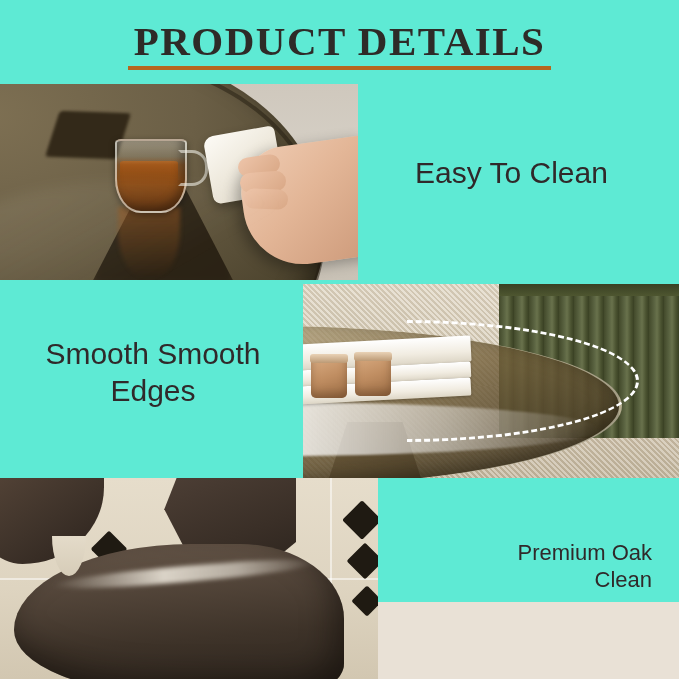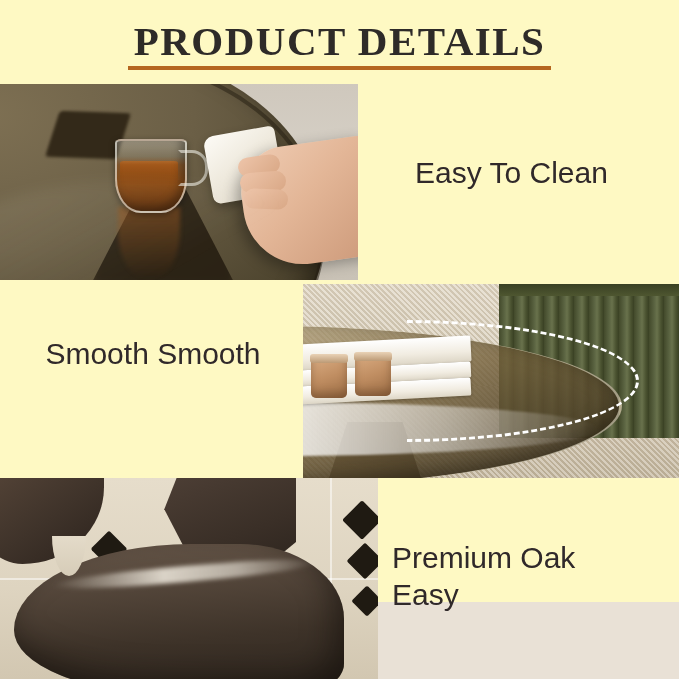--- a/index.html
+++ b/index.html
@@ -10,21 +10,21 @@
     width: 679px;
     height: 679px;
     background: #e9e1d6;
     font-family: "Liberation Sans", sans-serif;
     overflow: hidden;
   }
   .page {
     position: relative;
     width: 679px;
     height: 602px;
-    background: #fef9c3;
+    background: #5eead4;
   }
 
   
   .title-wrap {
     position: absolute;
     left: 0;
     top: 20px;
     width: 679px;
     text-align: center;
   }
@@ -383,22 +383,22 @@
     left: 10px;
     top: 336px;
     width: 286px;
     font-size: 30px;
     text-align: center;
   }
   #caption-wood {
     left: 392px;
     top: 540px;
     width: 260px;
-    font-size: 30px;
-    text-align: left;
+    font-size: 22px;
+    text-align: right;
   }
   .caption-line { display: block; white-space: nowrap; }
 </style>
 </head>
 <body>
 
 <div class="page">
 
   <div class="title-wrap">
     <span class="title-text">PRODUCT DETAILS</span>
@@ -439,20 +439,21 @@
       <div class="p2-book p2-b2"></div>
       <div class="p2-book p2-b3"></div>
       <div class="p2-candle p2-c1"></div>
       <div class="p2-candle p2-c2"></div>
     </div>
     <div class="p2-dash"></div>
   </div>
 
   <div class="caption" id="caption-edges">
     <span class="caption-line">Smooth Smooth</span>
+    <span class="caption-line">Edges</span>
   </div>
 
   <div class="panel" id="panel-wood">
     <div class="p3-floor"></div>
     <div class="p3-grout p3-g1"></div>
     <div class="p3-grout p3-g2"></div>
     <div class="p3-grout p3-g3"></div>
     <div class="p3-diamond p3-d1"></div>
     <div class="p3-diamond p3-d2"></div>
     <div class="p3-diamond p3-d3"></div>
@@ -462,16 +463,16 @@
     <div class="p3-diamond p3-d7"></div>
     <div class="p3-leg-arc"></div>
     <div class="p3-leg-upper"></div>
     <div class="p3-leg-foot"></div>
     <div class="p3-notch"></div>
     <div class="p3-leg-hilite"></div>
   </div>
 
   <div class="caption" id="caption-wood">
     <span class="caption-line">Premium Oak</span>
-    <span class="caption-line">Easy</span>
+    <span class="caption-line">Clean</span>
   </div>
 
 </div>
 
 </body></html>

